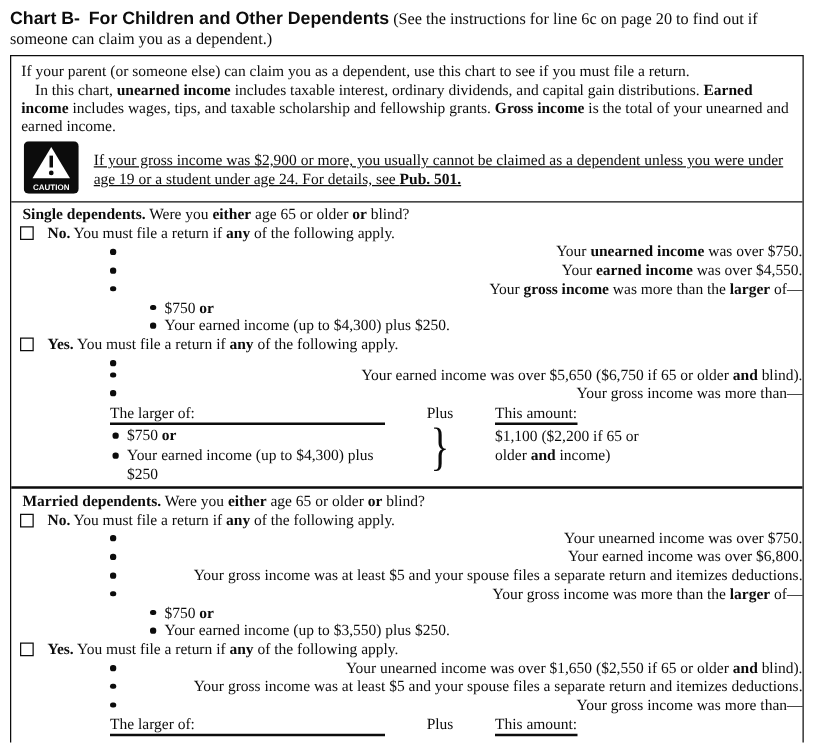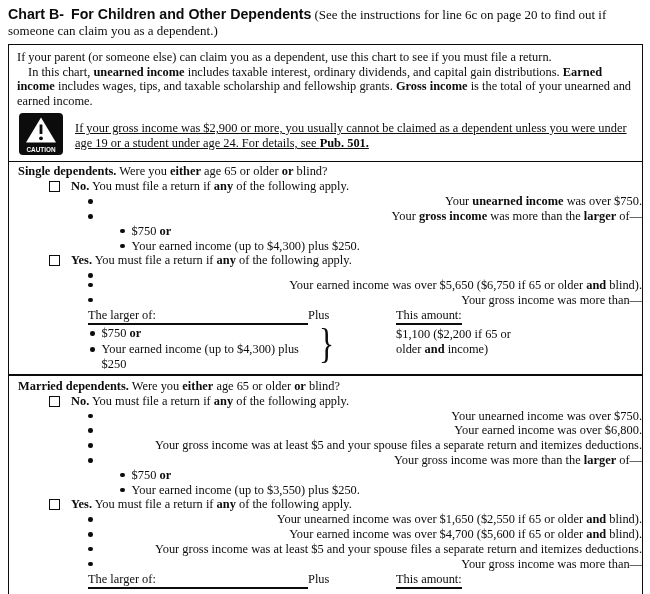--- a/index.html
+++ b/index.html
@@ -40,41 +40,41 @@
   .caution-row { display:flex; align-items:center; padding:2px 8px 3px 10px;text-decoration:underline; }
   .caution-icon { flex:none; width:44px; height:42px; }
   .caution-text { margin-left:12px; width:572px; line-height:14.8px; padding-top:3px; }
 
   .rule { border:0; border-top:1.8px solid #0c0c0c; margin:3px 0 2px 0; }
   .rule.thick { border-top-width:2.6px; margin:2px 0 3px 0; }
 
   
   .sec-header { margin-left:9px; line-height:15px; }
 
-  .check-row { display:flex; margin-left:40px; line-height:14.8px; }
+  .check-row { display:flex; margin-left:7px; line-height:14.8px; }
   .checkbox {
     flex:none; width:11px; height:11px;
     border:1.3px solid #0c0c0c; background:#fff;
     margin-top:2px;
   }
   .check-label { margin-left:11px; }
 
   .bullet { display:flex; line-height:14.8px; }
   .bullet .dot {
     flex:none; width:4.6px; height:4.6px; border-radius:50%;
     background:#0c0c0c; margin-top:5px;
   }
   .bullet .bt { margin-left:7px; }
   .lvl1 { margin-left:79px;justify-content:space-between; }
   .lvl2 { margin-left:111px; }
 
   
   .amt-table { display:flex; margin:1px 0 2px 79px; }
   .amt-table .c1 { width:220px; }
-  .amt-table .c2 { width:88px; text-align:left; }
+  .amt-table .c2 { width:88px; text-align:center; }
   .amt-table .c3 { width:130px; }
   .amt-table .th { font-weight:normal; height:17px; line-height:14px; }
   .amt-table .c1 .th { border-bottom:2.2px solid #0c0c0c; }
   .amt-table .c3 .th .underlined {
     display:inline-block; border-bottom:2.2px solid #0c0c0c;
     height:17px;
   }
   .amt-table .c1 .bullet { margin-left:2px; margin-top:1px; }
   .amt-table .brace {
     font-size:42px; line-height:34px; font-weight:400;
@@ -118,20 +118,24 @@
     <section>
       <p class="sec-header"><span class="b">Single dependents.</span><span> Were you </span><span class="b">either</span><span> age 65 or older </span><span class="b">or</span><span> blind?</span></p>
 
       <div class="check-row">
         <span class="checkbox"></span>
         <p class="check-label"><span class="b">No.</span><span> You must file a return if </span><span class="b">any</span><span> of the following apply.</span></p>
       </div>
       <div class="bullet lvl1">
           <span class="dot"></span>
           <span class="bt"><span>Your </span><span class="b">unearned income</span><span> was over $750.</span></span>
+        </div>
+      <div class="bullet lvl1">
+          <span class="dot"></span>
+          <span class="bt"><span>Your </span><span class="b">earned income</span><span> was over $4,550.</span></span>
         </div>
       <div class="bullet lvl1">
           <span class="dot"></span>
           <span class="bt"><span>Your </span><span class="b">gross income</span><span> was more than the </span><span class="b">larger</span><span> of—</span></span>
         </div>
       <div class="bullet lvl2">
           <span class="dot"></span>
           <span class="bt"><span>$750 </span><span class="b">or</span></span>
         </div>
       <div class="bullet lvl2">
@@ -215,24 +219,20 @@
       <div class="check-row">
         <span class="checkbox"></span>
         <p class="check-label"><span class="b">Yes.</span><span> You must file a return if </span><span class="b">any</span><span> of the following apply.</span></p>
       </div>
       <div class="bullet lvl1">
           <span class="dot"></span>
           <span class="bt"><span>Your unearned income was over $1,650 ($2,550 if 65 or older </span><span class="b">and</span><span> blind).</span></span>
         </div>
       <div class="bullet lvl1">
           <span class="dot"></span>
-          <span class="bt"><span>Your earned income was over $4,700 ($5,600 if 65 or older </span><span class="b">and</span><span> blind).</span></span>
-        </div>
-      <div class="bullet lvl1">
-          <span class="dot"></span>
           <span class="bt"><span>Your gross income was at least $5 and your spouse files a separate return and itemizes deductions.</span></span>
         </div>
       <div class="bullet lvl1">
           <span class="dot"></span>
           <span class="bt"><span>Your gross income was more than—</span></span>
         </div>
 
       <div class="amt-table">
         <div class="c1">
           <div class="th">The larger of:</div>

